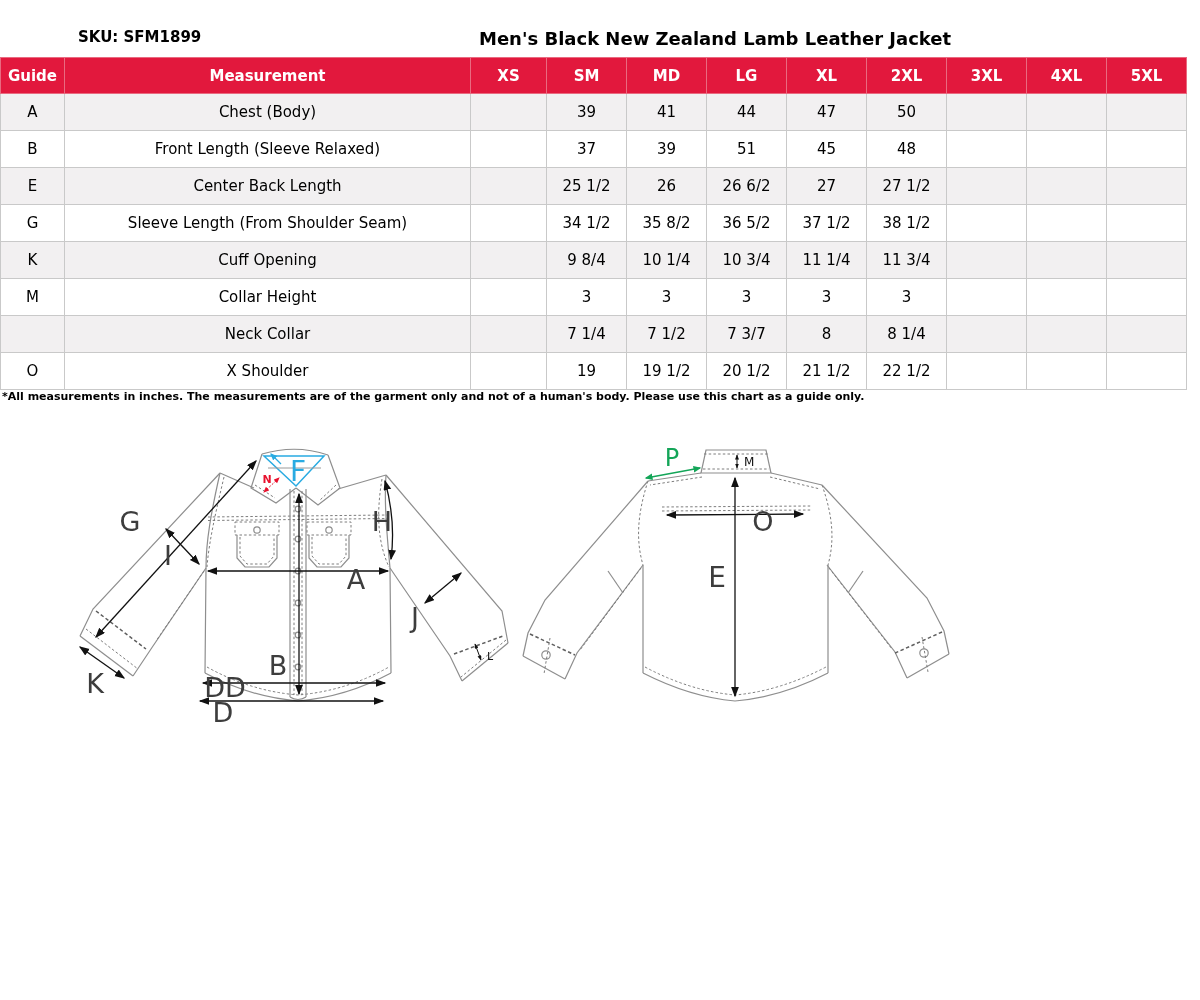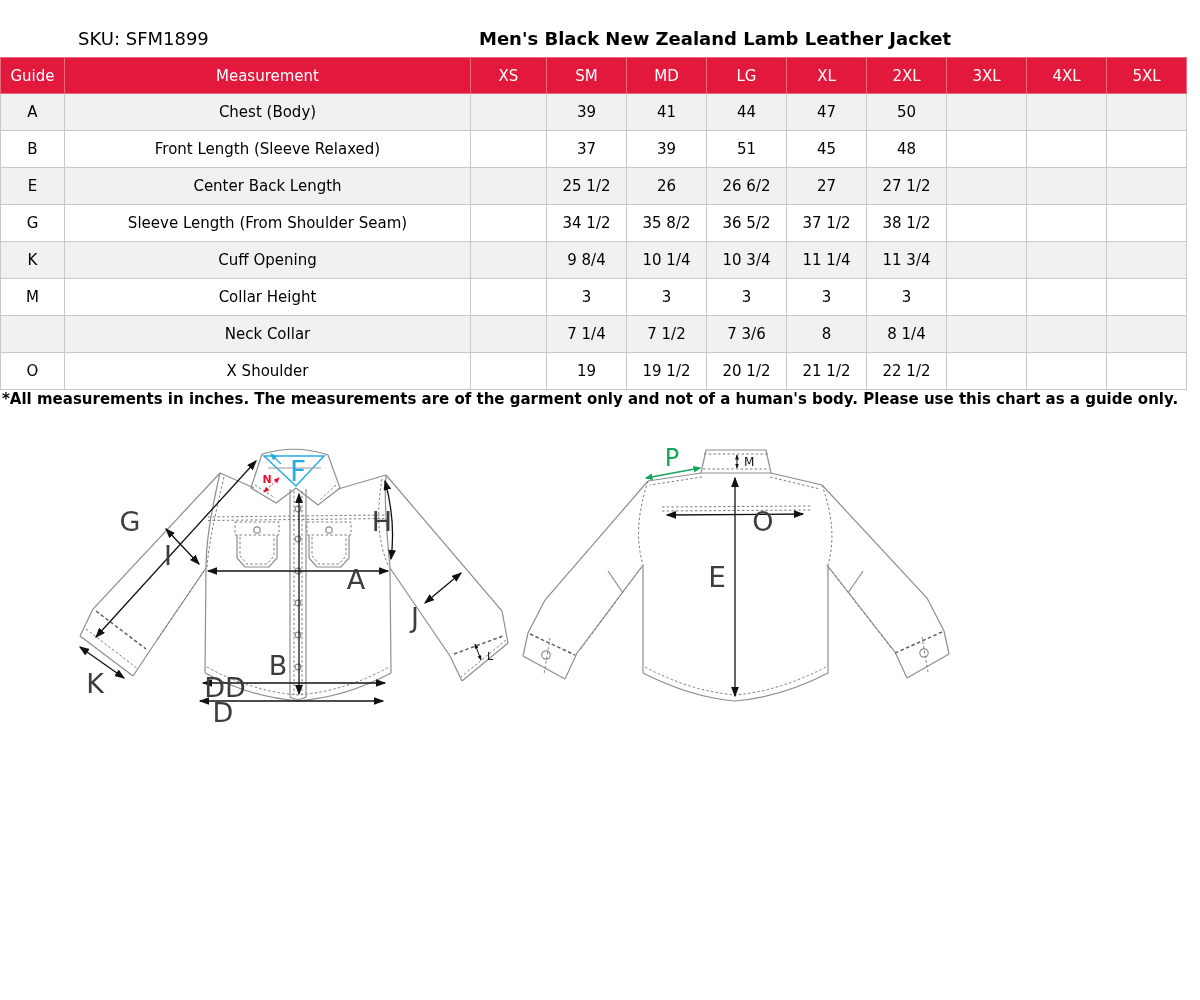--- a/index.html
+++ b/index.html
@@ -1,40 +1,40 @@
 <!DOCTYPE html>
 <html><head>
 <meta charset="utf-8">
 <style>
   html,body { margin:0; padding:0; }
   body {
     width:1200px; height:1000px; position:relative; background:#ffffff;
     font-family:"DejaVu Sans","Liberation Sans",sans-serif; color:#000;
   }
   
-  .sku   { position:absolute; left:78px;  top:28px; font-size:18px; font-weight:normal; white-space:nowrap; }
+  .sku   { position:absolute; left:78px;  top:28px; font-size:15px; font-weight:bold; white-space:nowrap; }
   .title { position:absolute; left:479px; top:28px; font-size:18px; font-weight:bold; white-space:nowrap; }
 
   
   table.size-chart {
     position:absolute; top:57px; left:0; width:1186px;
     border-collapse:collapse; table-layout:fixed; font-size:15px;
   }
   table.size-chart th {
-    background:#e2183d; color:#fff; font-weight:normal; height:35px;
+    background:#e2183d; color:#fff; font-weight:bold; height:35px;
     border:1px solid #e96a80; padding:0; text-align:center;
   }
   table.size-chart td {
     border:1px solid #c9c9c9; height:36px; padding:0; text-align:center;
     background:#fff; font-weight:normal;
   }
   table.size-chart tbody tr:nth-child(odd) td { background:#f2f0f1; }
   td.g, td.m { font-weight:bold; }
 
-  .footnote { position:absolute; left:2px; top:390px; font-size:15px; font-weight:bold; white-space:nowrap; }
+  .footnote { position:absolute; left:2px; top:390px; font-size:11px; font-weight:bold; white-space:nowrap; }
 
   
   svg.diagram { position:absolute; overflow:visible; }
   #front-diagram { left:78px;  top:431px; }
   #back-diagram  { left:520px; top:435px; }
   .ol  { stroke:#8e8e8e; stroke-width:1.2; fill:none; }           
   .st  { stroke:#7d7d7d; stroke-width:1;   fill:none; stroke-dasharray:2.5,2.2; } 
   .stb { stroke:#5f5f5f; stroke-width:1.5; fill:none; stroke-dasharray:3.5,2.5; } 
   .ar  { stroke:#111; stroke-width:1.3; fill:none; }              
   .dl  { font-size:27px; fill:#3d3d3d; text-anchor:middle; }      
@@ -153,21 +153,21 @@
       <td></td>
       <td></td>
       <td></td>
     </tr>
     <tr>
       <td class="g"></td>
       <td class="m">Neck Collar</td>
       <td></td>
       <td>7 1/4</td>
       <td>7 1/2</td>
-      <td>7 3/6</td>
+      <td>7 3/7</td>
       <td>8</td>
       <td>8 1/4</td>
       <td></td>
       <td></td>
       <td></td>
     </tr>
     <tr>
       <td class="g">O</td>
       <td class="m">X Shoulder</td>
       <td></td>

